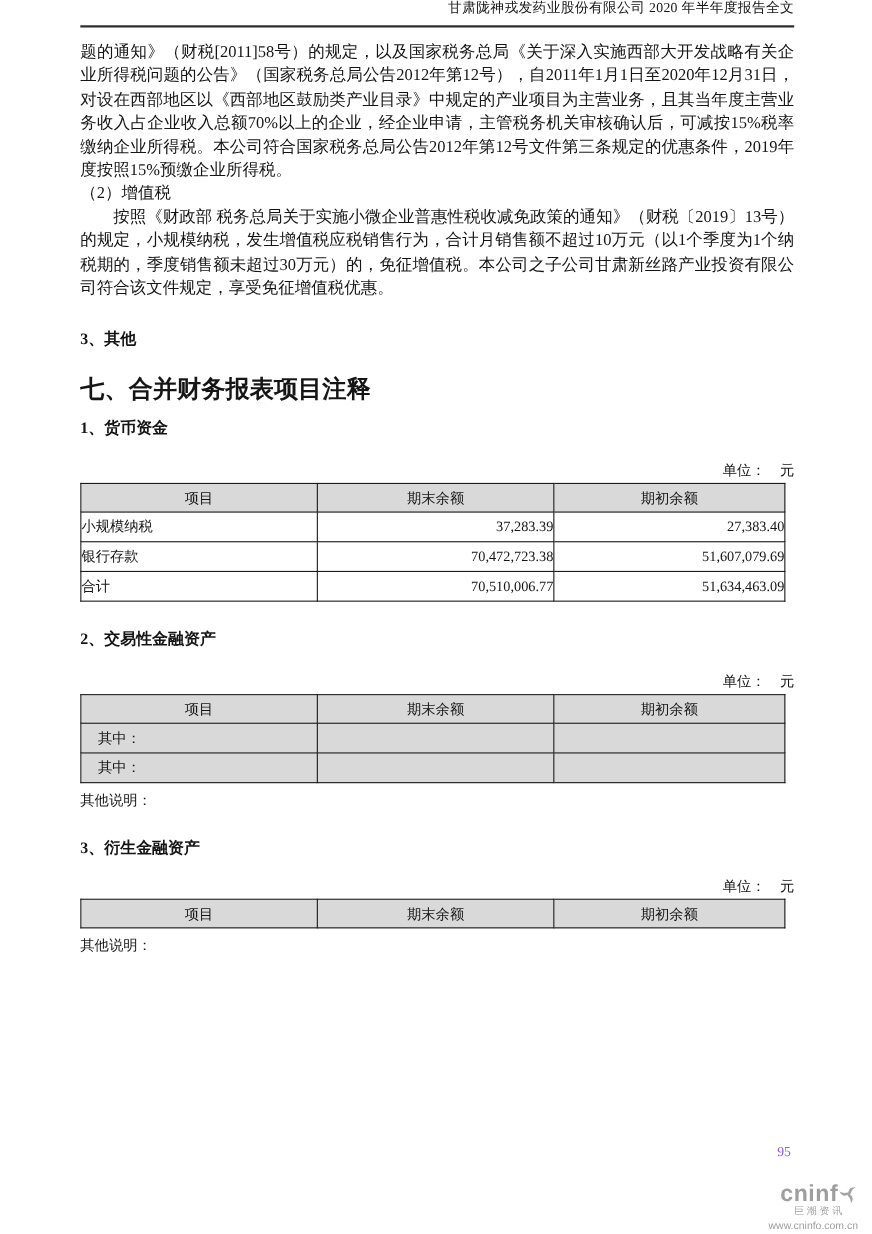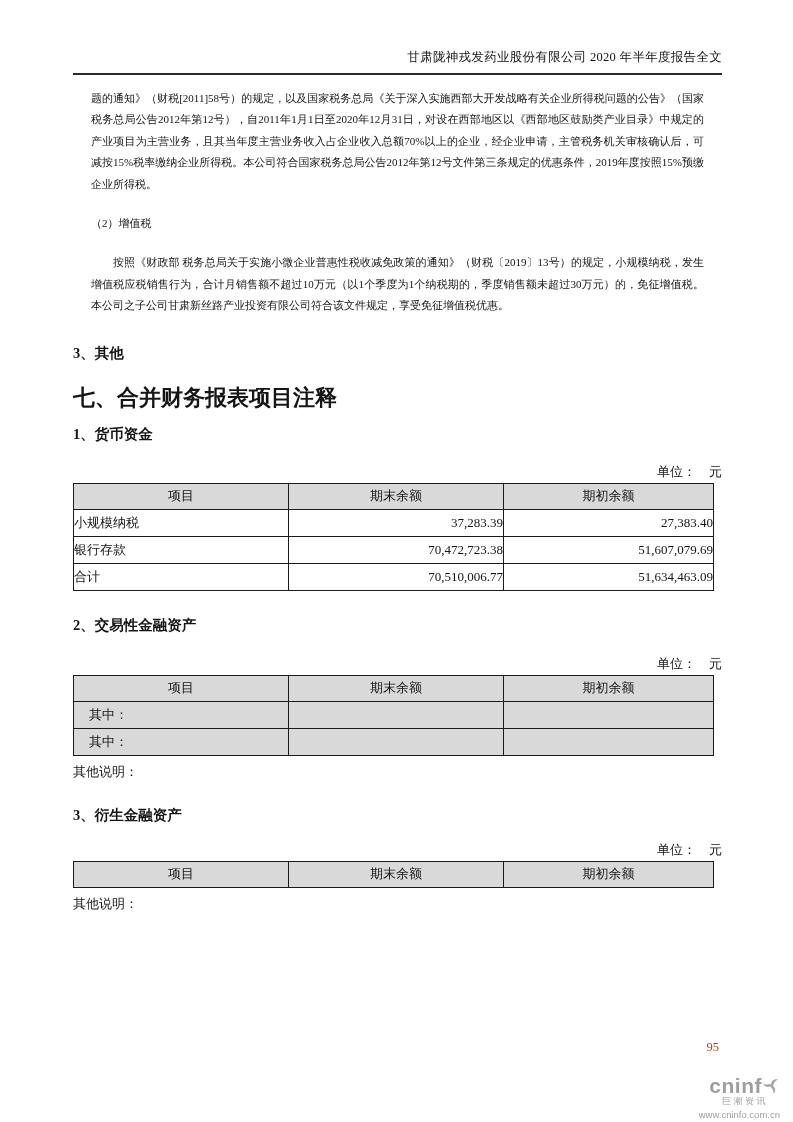--- a/index.html
+++ b/index.html
@@ -8,32 +8,31 @@
     width: 793px;
     height: 1122px;
     background: #ffffff;
     overflow: hidden;
     font-family: "Liberation Serif", "DejaVu Serif", serif;
     color: #151515;
   }
   .content { width: 649px; margin-left: 73px; }
 
   .doc-header {
-    padding-top: 50px;
     padding-bottom: 8px;
     text-align: right;
     font-size: 12.5px;
     line-height: 15px;
     border-bottom: 2px solid #2a2a2a;
     letter-spacing: 0.3px;
   }
 
   p.body-text {
-    margin: 18px;
-    font-size: 11px;
+    margin: 0;
+    font-size: 15px;
     line-height: 21.4px;
     text-align: justify;
     text-justify: inter-ideograph;
   }
   p.first { margin-top: 13px; }
   p.indent { text-indent: 2em; }
 
   .h-sub  { margin: 0; font-size: 14.5px; font-weight: bold; line-height: 20px; }
   .h-main { margin: 0; font-size: 22px; font-weight: bold; line-height: 22px; }
 
@@ -77,21 +76,21 @@
   td.num { text-align: right; padding-right: 5px; }
   table.all-gray td { background: #d9d9d9; }
 
   .note { margin-top: 7px; font-size: 13px; line-height: 17px; }
 
   .page-number {
     position: absolute;
     top: 1040px;
     right: 74px;
     font-size: 12.5px;
-    color: #c2410c;
+    color: #8b5cf6;
   }
 
   .logo {
     position: absolute;
     top: 1077px;
     right: 13px;
     width: 92px;
     color: #9e9e9e;
     font-family: "Liberation Sans", "DejaVu Sans", sans-serif;
     text-align: right;

